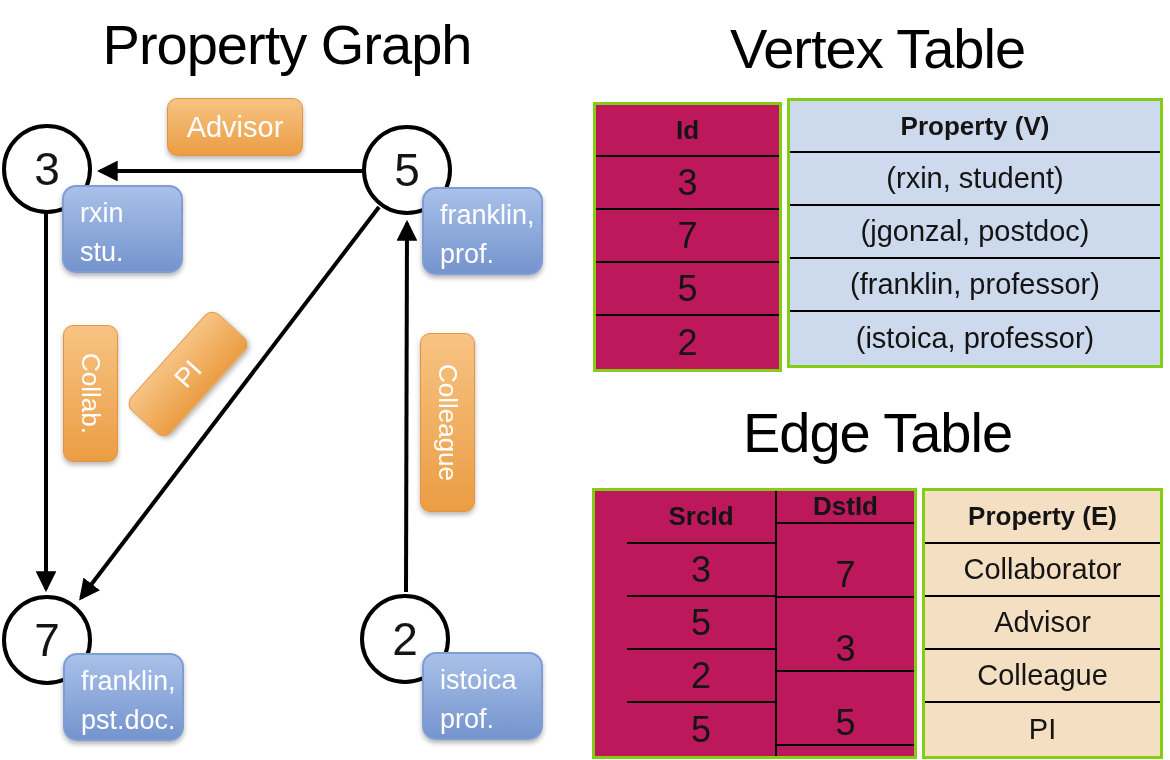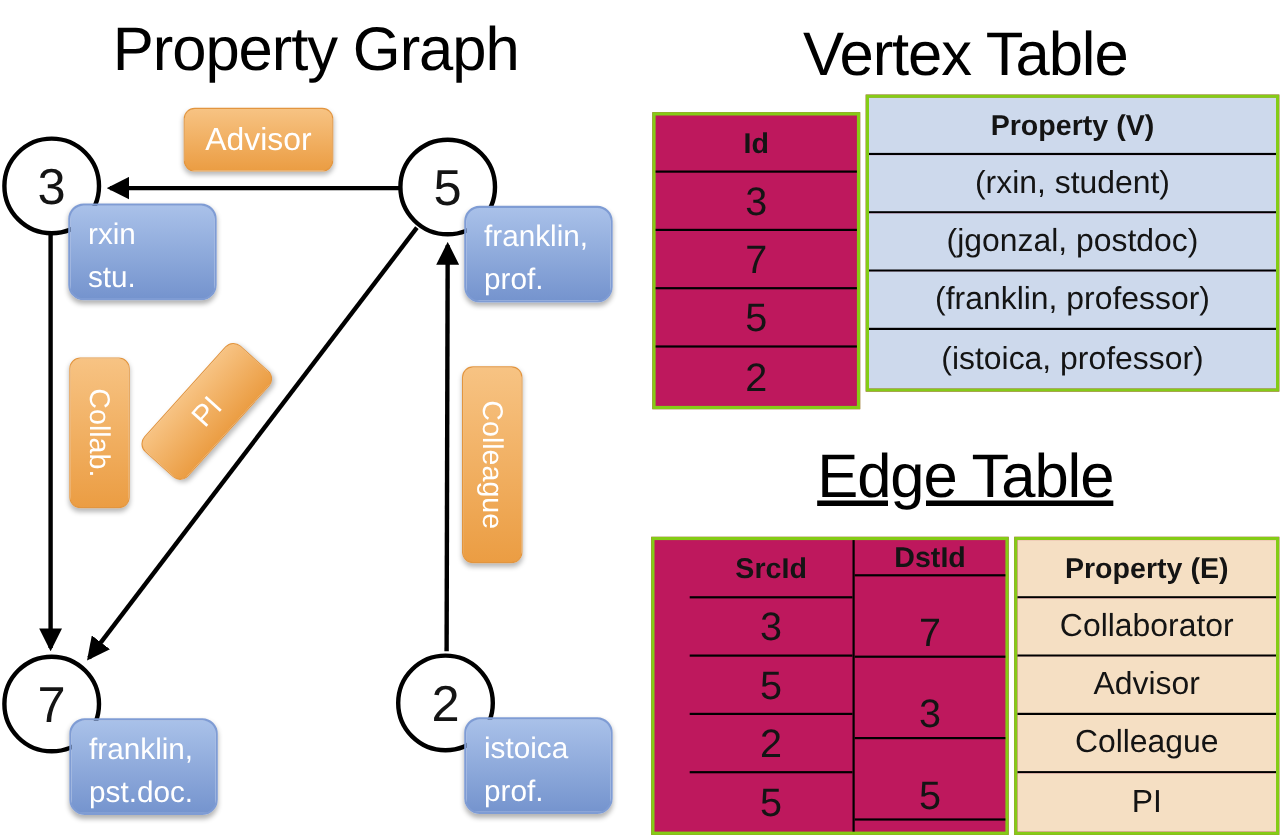--- a/index.html
+++ b/index.html
@@ -13,21 +13,21 @@
              text-align:center;white-space:nowrap;}
 
   
   #edge-svg{position:absolute;left:0;top:0;width:1170px;height:760px;z-index:1;}
 
   .vertex{width:90px;height:90px;border:4px solid #000;border-radius:50%;
           background:#fff;box-sizing:border-box;z-index:2;
           display:flex;align-items:center;justify-content:center;
           font-size:46px;color:#141414;}
 
-  .prop-box{width:135px;height:88px;border-radius:14px;box-sizing:border-box;
+  .prop-box{width:121px;height:88px;border-radius:14px;box-sizing:border-box;
             background:linear-gradient(180deg,#a9c1e9 0%,#7594ce 100%);
             border:2px solid #7f9cd4;
             box-shadow:0 3px 5px rgba(0,0,0,.30);
             color:#fff;font-size:27px;line-height:1.45;
             padding:7px 0 16px 16px;z-index:3;}
 
   .edge-label{border-radius:10px;box-sizing:border-box;
               background:linear-gradient(180deg,#f7c383 0%,#eb9d43 100%);
               border:1px solid #e2953f;
               box-shadow:0 3px 5px rgba(0,0,0,.28);
@@ -122,29 +122,29 @@
 <div class="abs big-title" style="left:585px;top:16px;width:585px;">Vertex Table</div>
 
 <div class="abs tbl-box" style="left:593px;top:102px;width:189px;height:270px;">
   <div class="cell hdr v-cell">Id</div>
   <div class="cell num v-cell">3</div>
   <div class="cell num v-cell">7</div>
   <div class="cell num v-cell">5</div>
   <div class="cell num v-cell">2</div>
 </div>
 
-<div class="abs tbl-box blue" style="left:787px;top:86px;width:376px;height:270px;">
+<div class="abs tbl-box blue" style="left:787px;top:98px;width:376px;height:270px;">
   <div class="cell hdr v-cell">Property (V)</div>
   <div class="cell txt v-cell">(rxin, student)</div>
   <div class="cell txt v-cell">(jgonzal, postdoc)</div>
   <div class="cell txt v-cell">(franklin, professor)</div>
   <div class="cell txt v-cell">(istoica, professor)</div>
 </div>
 
-<div class="abs big-title" style="left:585px;top:400px;width:585px;text-decoration:underline;">Edge Table</div>
+<div class="abs big-title" style="left:585px;top:400px;width:585px;">Edge Table</div>
 
 <div class="abs tbl-box two-col" style="left:592px;top:488px;width:325px;height:271px;">
   <div class="col src">
     <div class="cell hdr e-cell">SrcId</div>
     <div class="cell num e-cell">3</div>
     <div class="cell num e-cell">5</div>
     <div class="cell num e-cell">2</div>
     <div class="cell num e-cell">5</div>
   </div>
   <div class="col dst">

